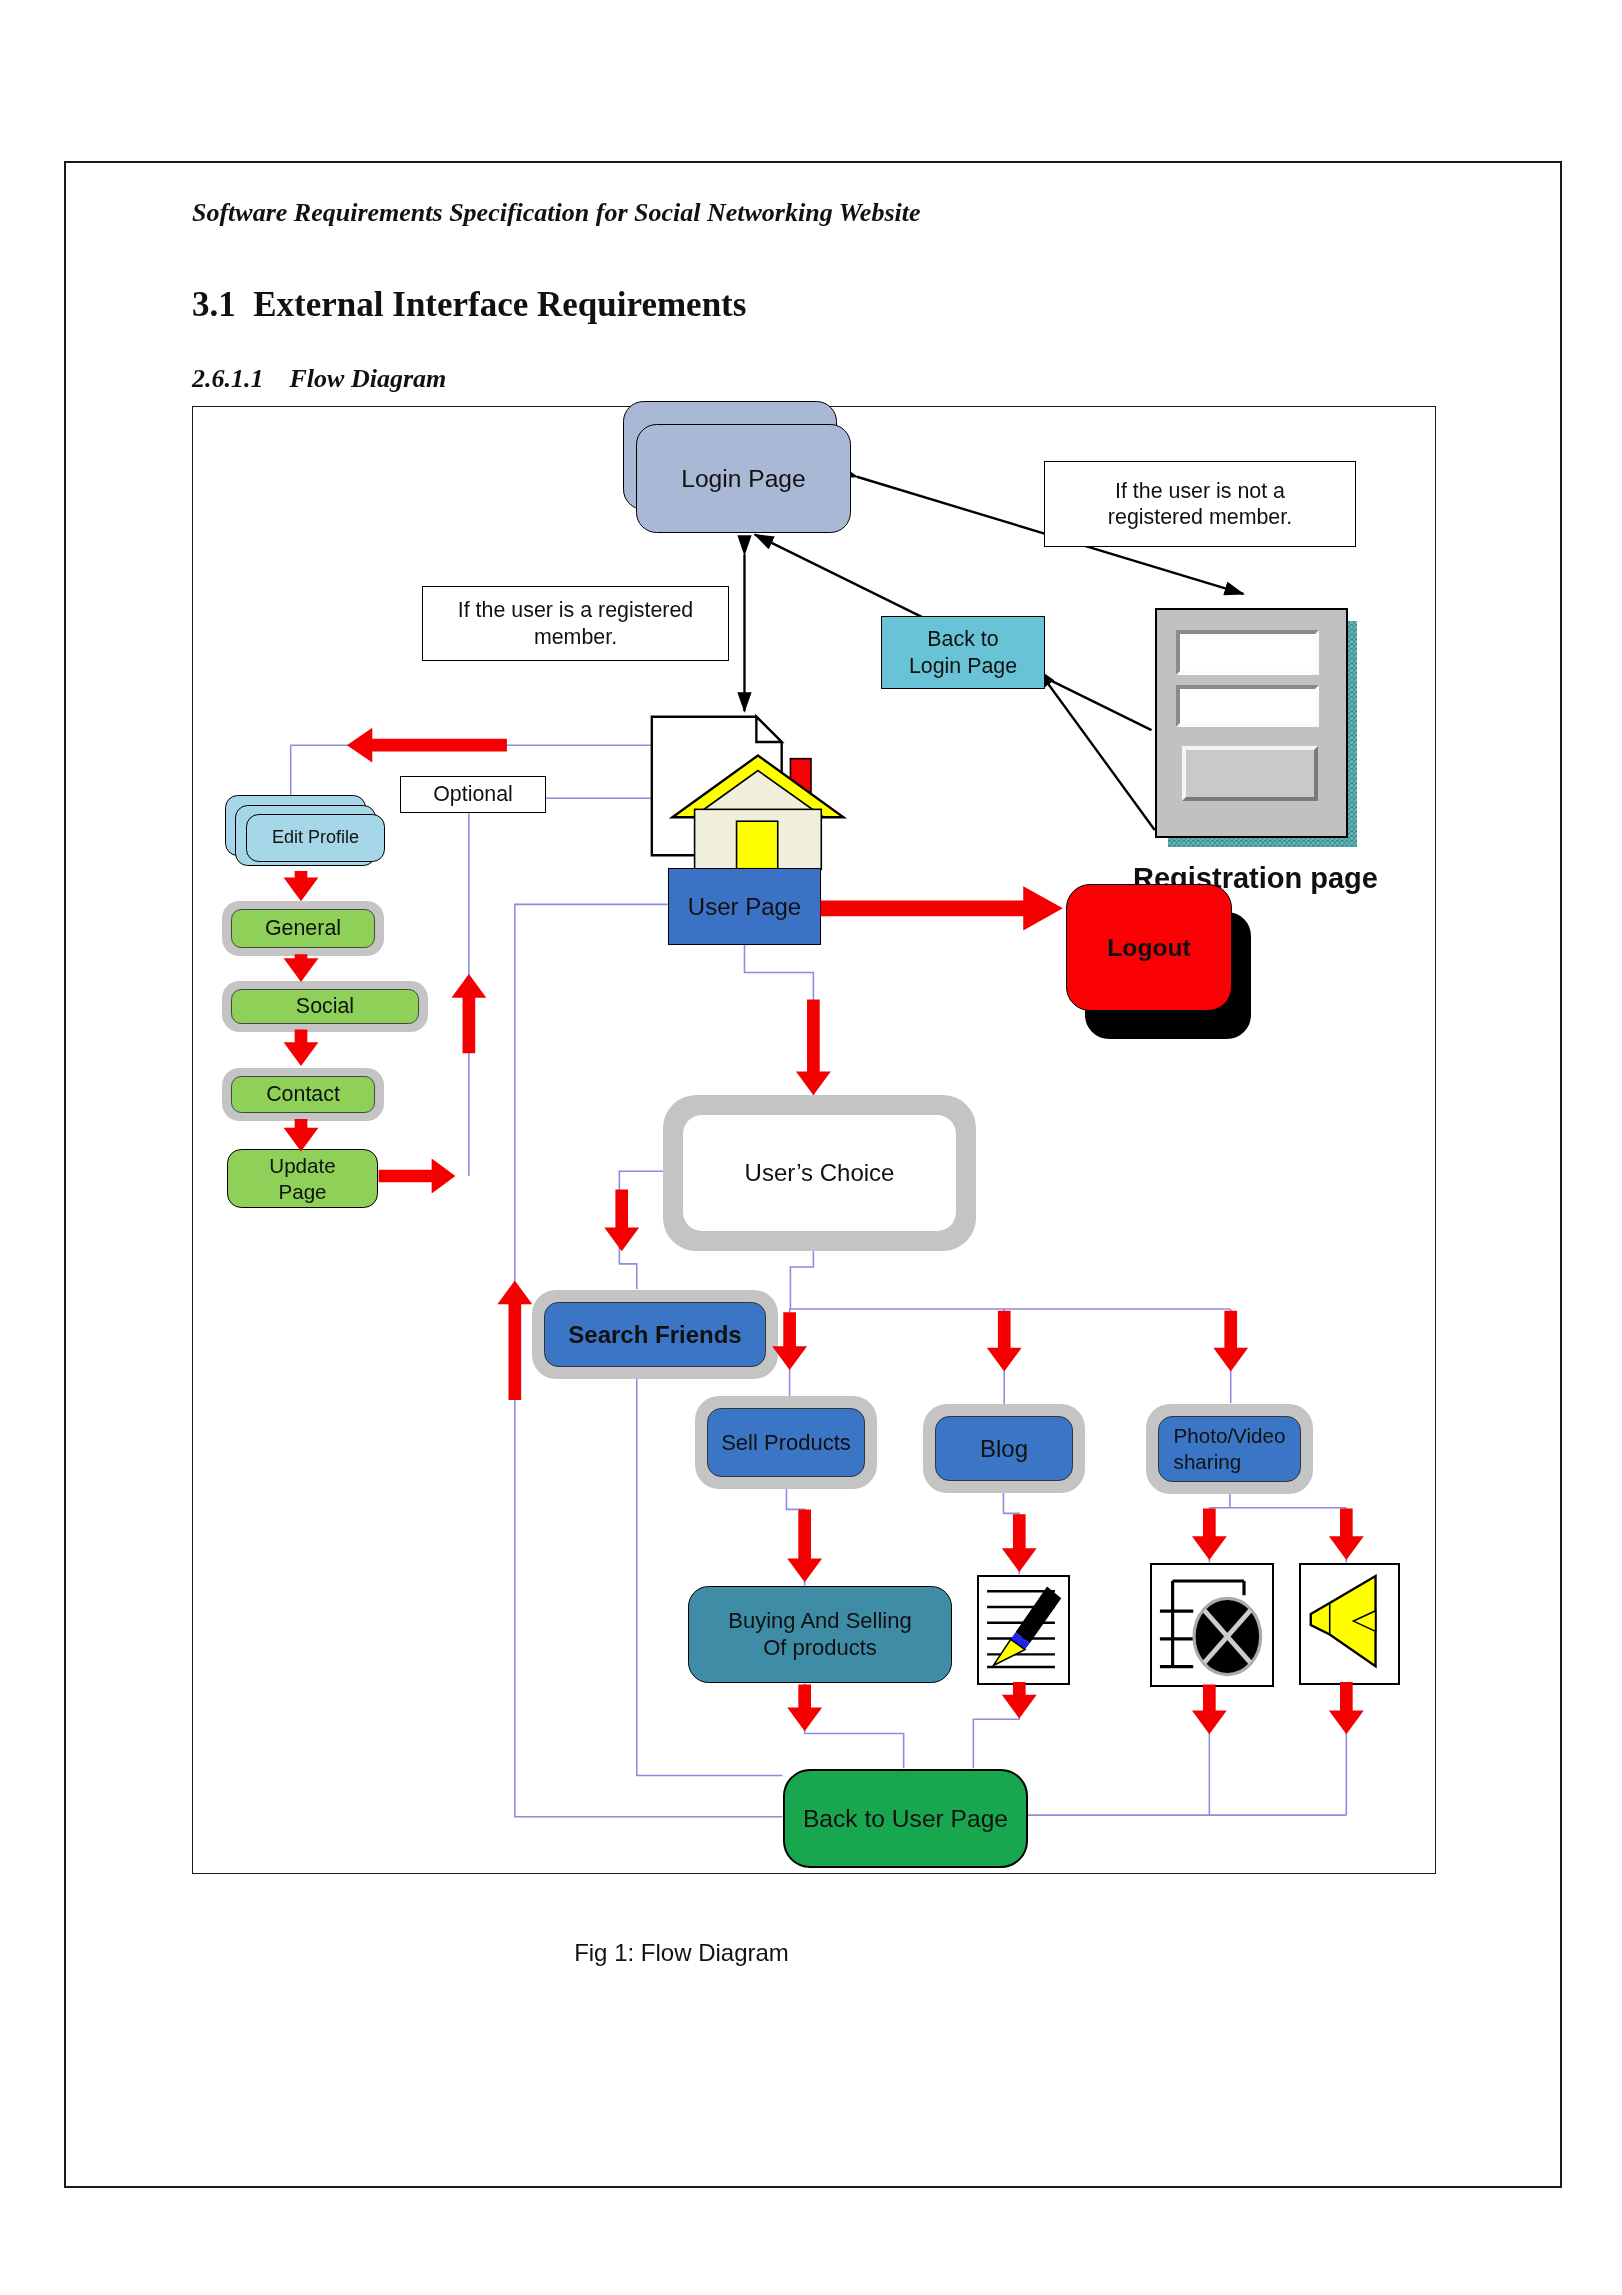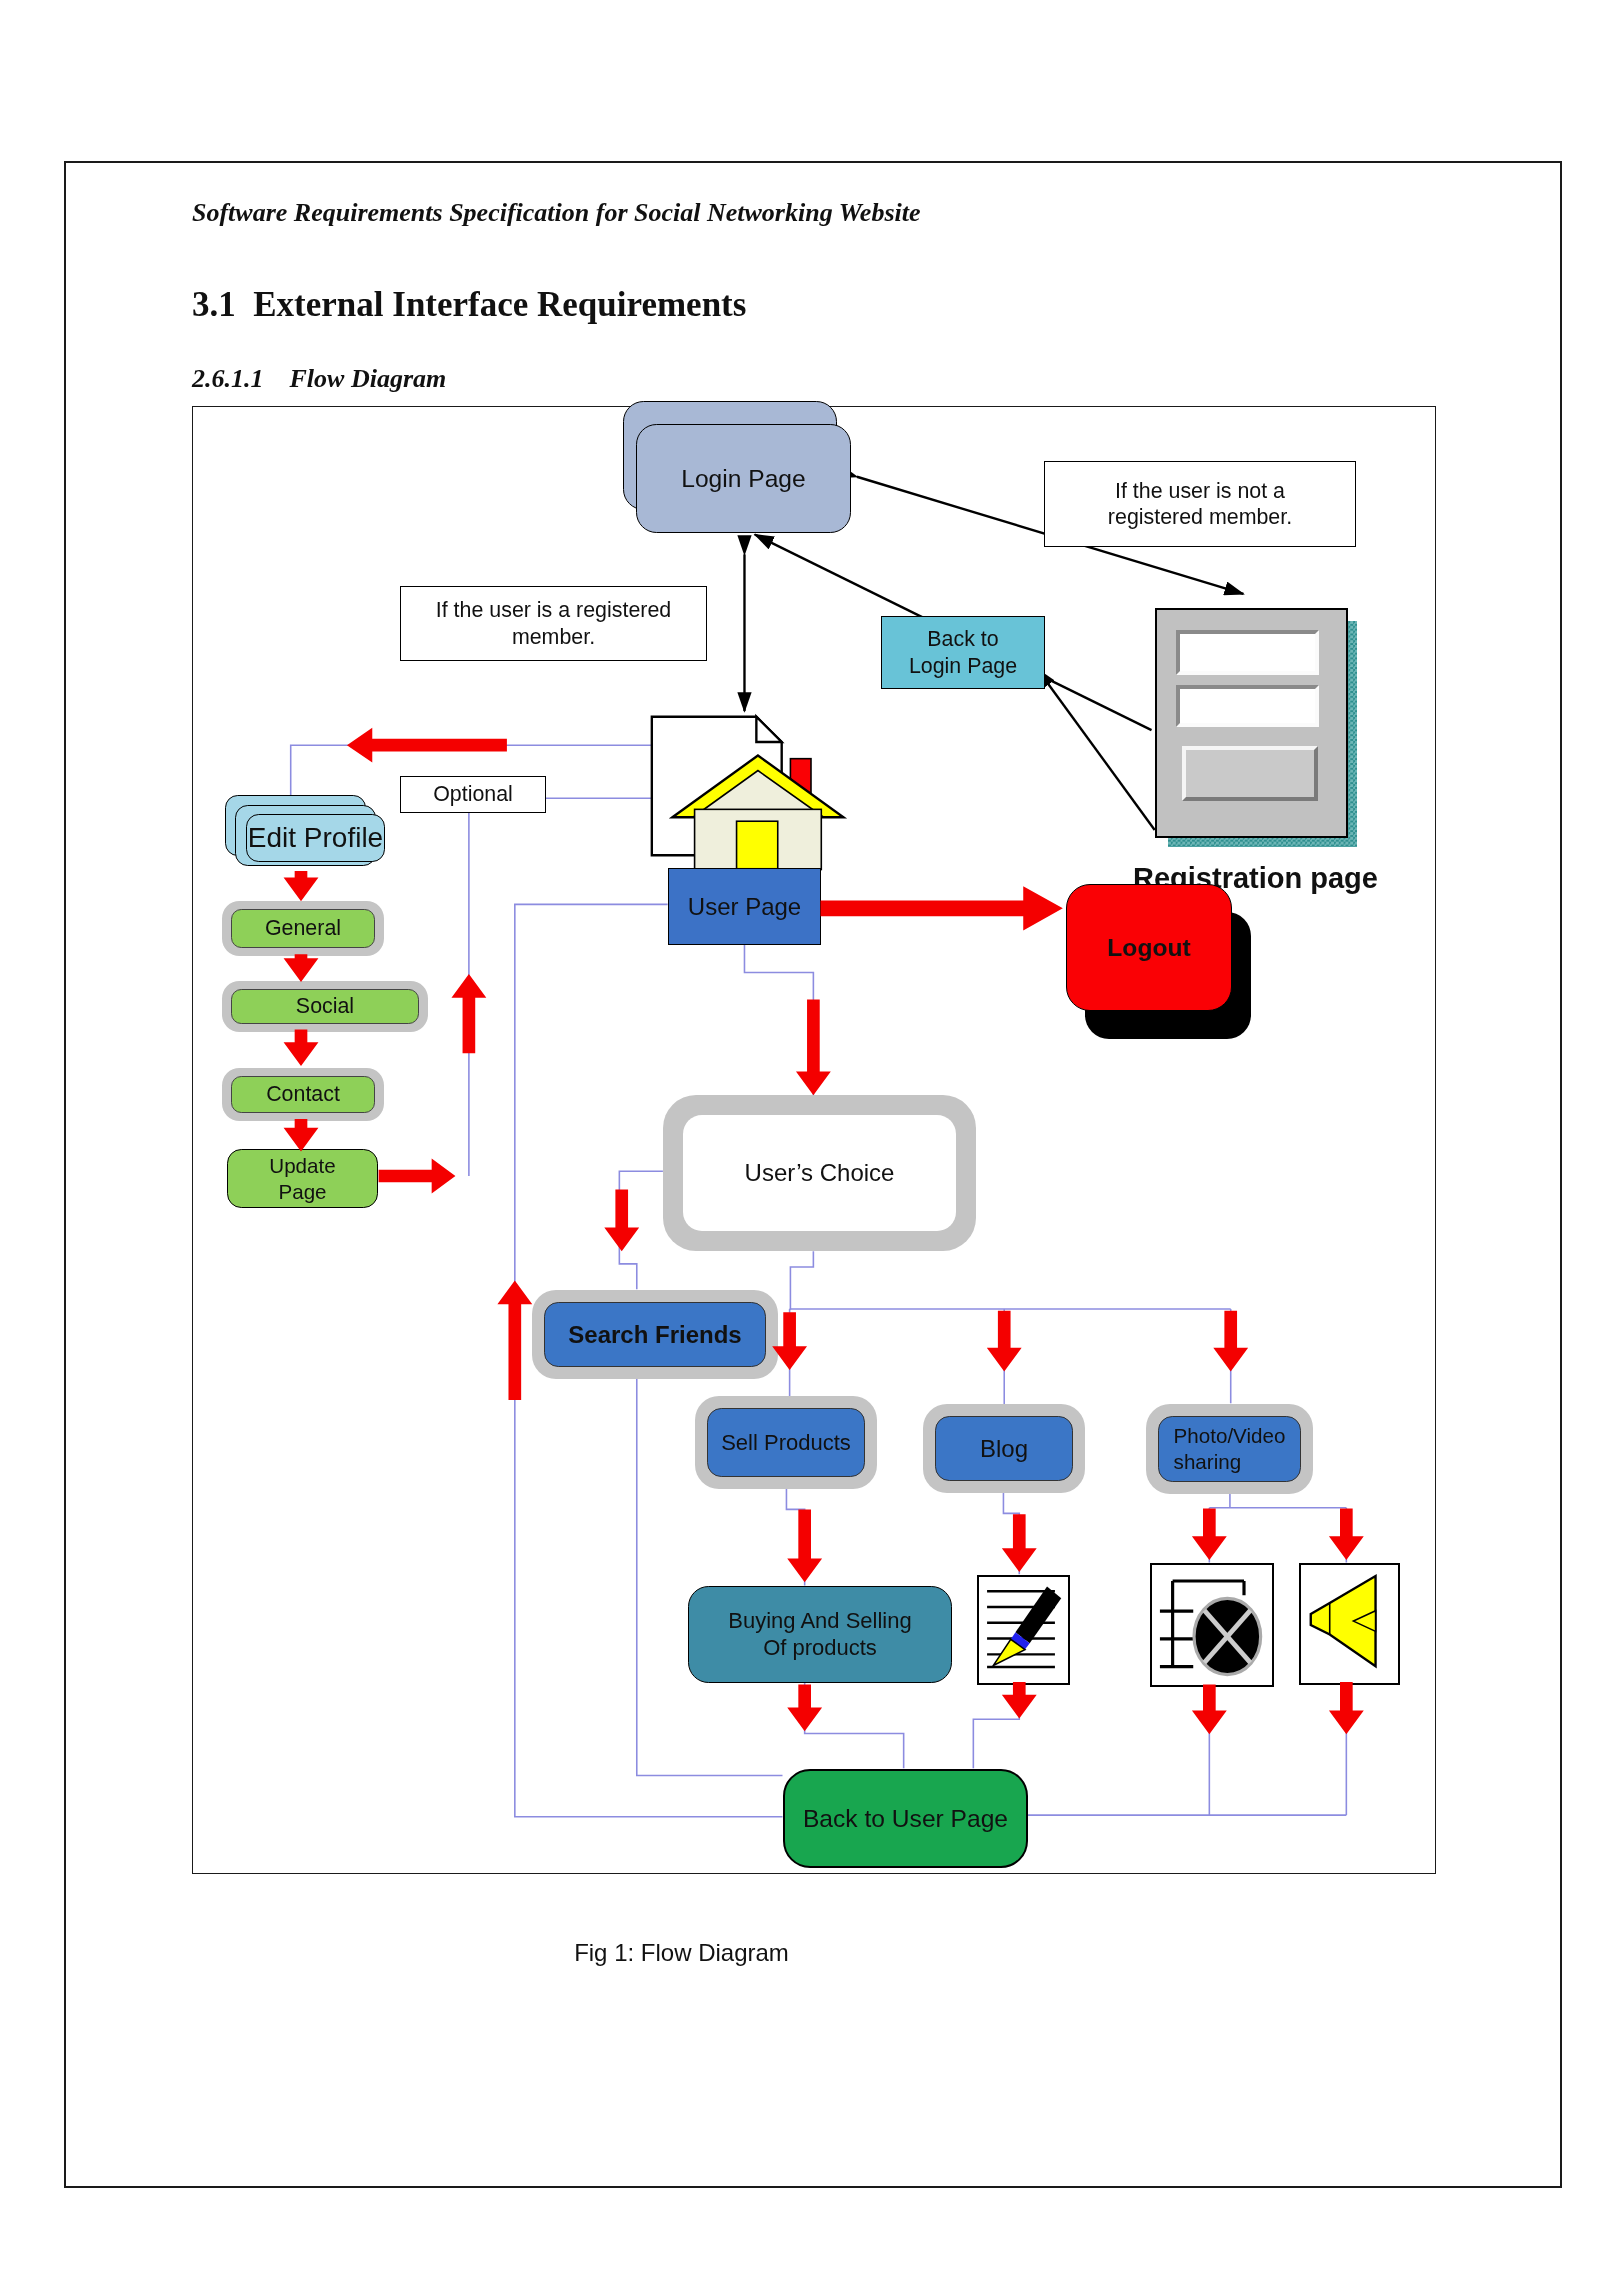--- a/index.html
+++ b/index.html
@@ -14,37 +14,37 @@
   #fig-caption{left:507px;top:1939px;width:349px;text-align:center;font-size:24px;}
   #diagram-frame{left:192px;top:406px;width:1242px;height:1466px;border:1.6px solid #1a1a1a;}
   
   .node{display:flex;align-items:center;justify-content:center;text-align:center;box-sizing:border-box;line-height:1.22;}
   
   .login-box{background:#a8b8d5;border:1.6px solid #000;border-radius:20.6px;}
   #login-back{left:623px;top:401px;width:214px;height:109px;}
   #login-front{left:636px;top:424px;width:215px;height:109px;font-size:24.6px;}
   .white-note{background:#fff;border:1.6px solid #000;font-size:21.4px;}
   #note-not-reg{left:1044px;top:461px;width:312px;height:86px;}
-  #note-reg{left:400px;top:586px;width:307px;height:75px;}
+  #note-reg{left:422px;top:586px;width:307px;height:75px;}
   #back-to-login{left:881px;top:616px;width:164px;height:73px;background:#68c3d7;border:1.6px solid #000;font-size:21.4px;}
   #optional-box{left:400px;top:755px;width:146px;height:37px;background:#fff;border:1.6px solid #000;font-size:21.4px;margin-top:21px;}
   
   #reg-shadow{left:1168px;top:621px;width:189px;height:226px;
     background-image:conic-gradient(#2f8f8f 25%,#6db6b6 0 50%,#2f8f8f 0 75%,#6db6b6 0);background-size:4.8px 4.8px;}
   #reg-main{left:1155px;top:608px;width:189px;height:226px;background:#c1c1c1;border:2.4px solid #000;}
   .reg-field{position:absolute;box-sizing:border-box;background:#fff;border:4px solid;border-color:#8a8a8a #fbfbfb #fbfbfb #8a8a8a;}
   #reg-f1{left:19px;top:20px;width:143px;height:45px;}
   #reg-f2{left:19px;top:75px;width:143px;height:42px;}
   #reg-f3{left:25px;top:136px;width:136px;height:55px;background:#c9c9c9;border-color:#f5f5f5 #7a7a7a #7a7a7a #f5f5f5;}
   #reg-label{left:1125px;top:862px;width:261px;text-align:center;font-weight:bold;font-size:29px;}
   
   .edit-box{background:#a5d7e8;border:1.6px solid #000;border-radius:12.7px;}
   #edit-b2{left:225px;top:795px;width:139px;height:59px;}
   #edit-b1{left:235px;top:805px;width:139px;height:59px;}
-  #edit-front{left:246px;top:814px;width:139px;height:48px;font-size:28px;}
+  #edit-front{left:246px;top:814px;width:139px;height:48px;font-size:18px;}
   
   .gray-out{background:#c4c4c4;border-radius:17.4px;}
   .green-in{position:absolute;left:8.7px;top:8px;right:8.7px;bottom:8px;background:#8ed058;border:0.8px solid #444;border-radius:10.3px;
             display:flex;align-items:center;justify-content:center;font-size:21.4px;}
   #general-o{left:222px;top:901px;width:162px;height:55px;}
   #social-o{left:222px;top:981px;width:162px;height:51px;padding-left:44px;}
   #contact-o{left:222px;top:1068px;width:162px;height:53px;}
   #update-page{left:227px;top:1149px;width:151px;height:59px;background:#8ed058;border:1.6px solid #000;border-radius:14.3px;font-size:20.6px;}
   #user-page{left:668px;top:868px;width:153px;height:77px;background:#3c72c6;border:1.6px solid #000;font-size:24px;}
   #logout-shadow{left:1085px;top:912px;width:166px;height:127px;background:#000;border-radius:24px;}

